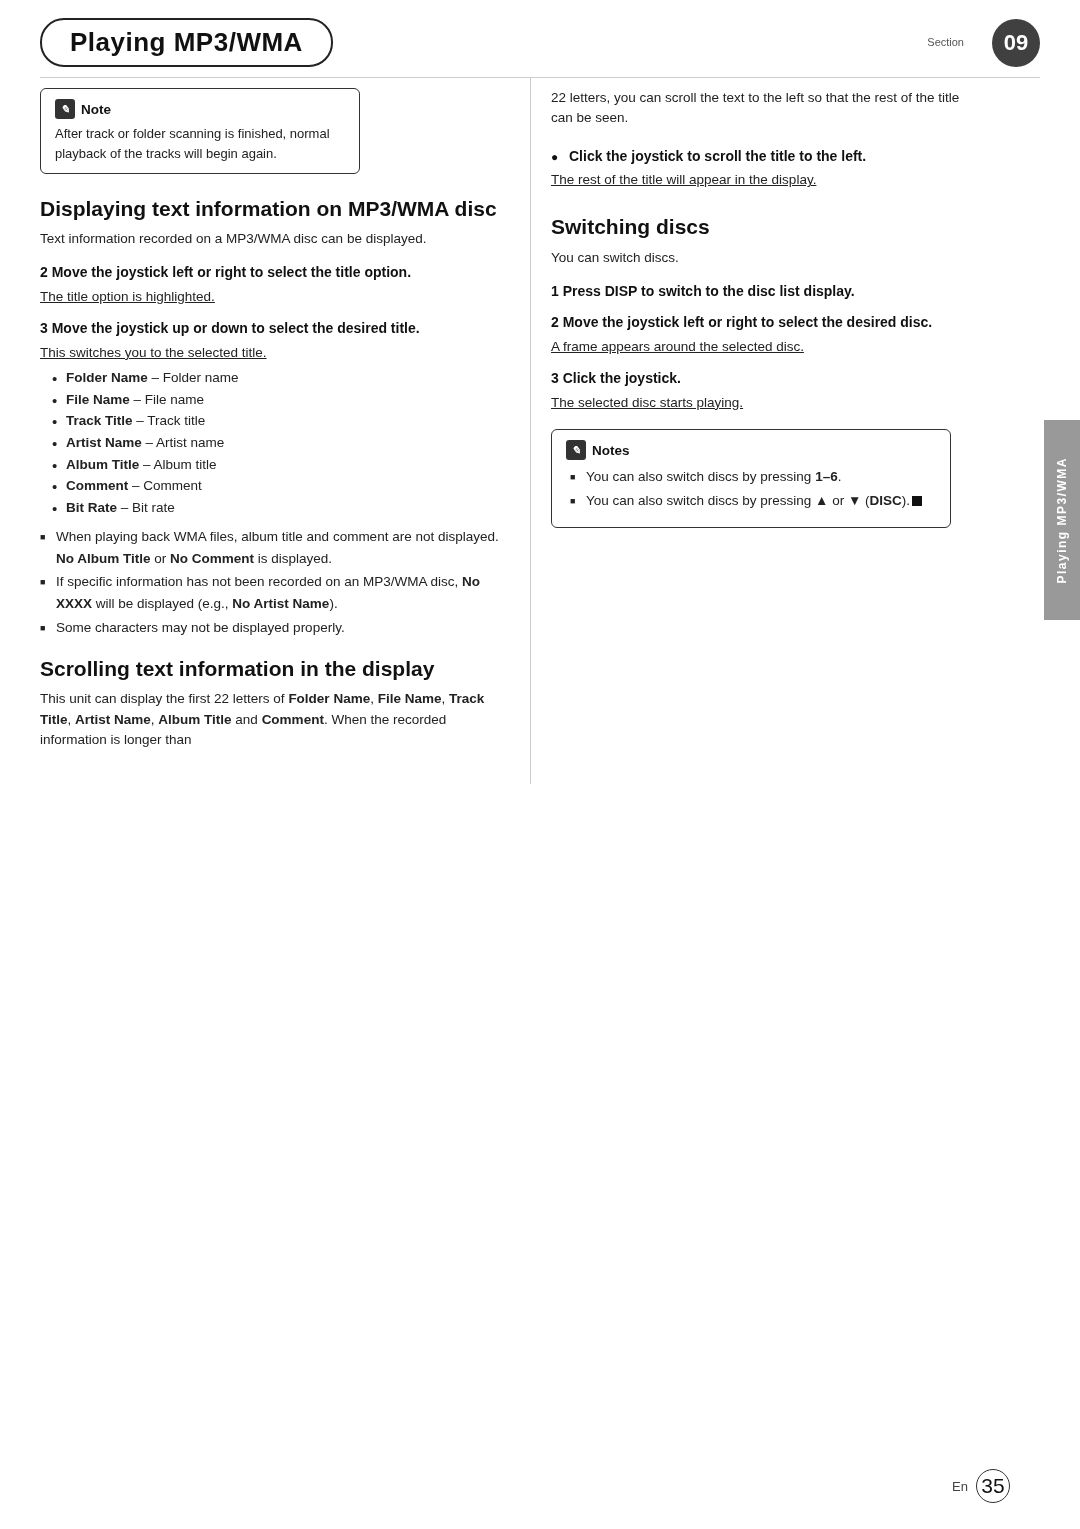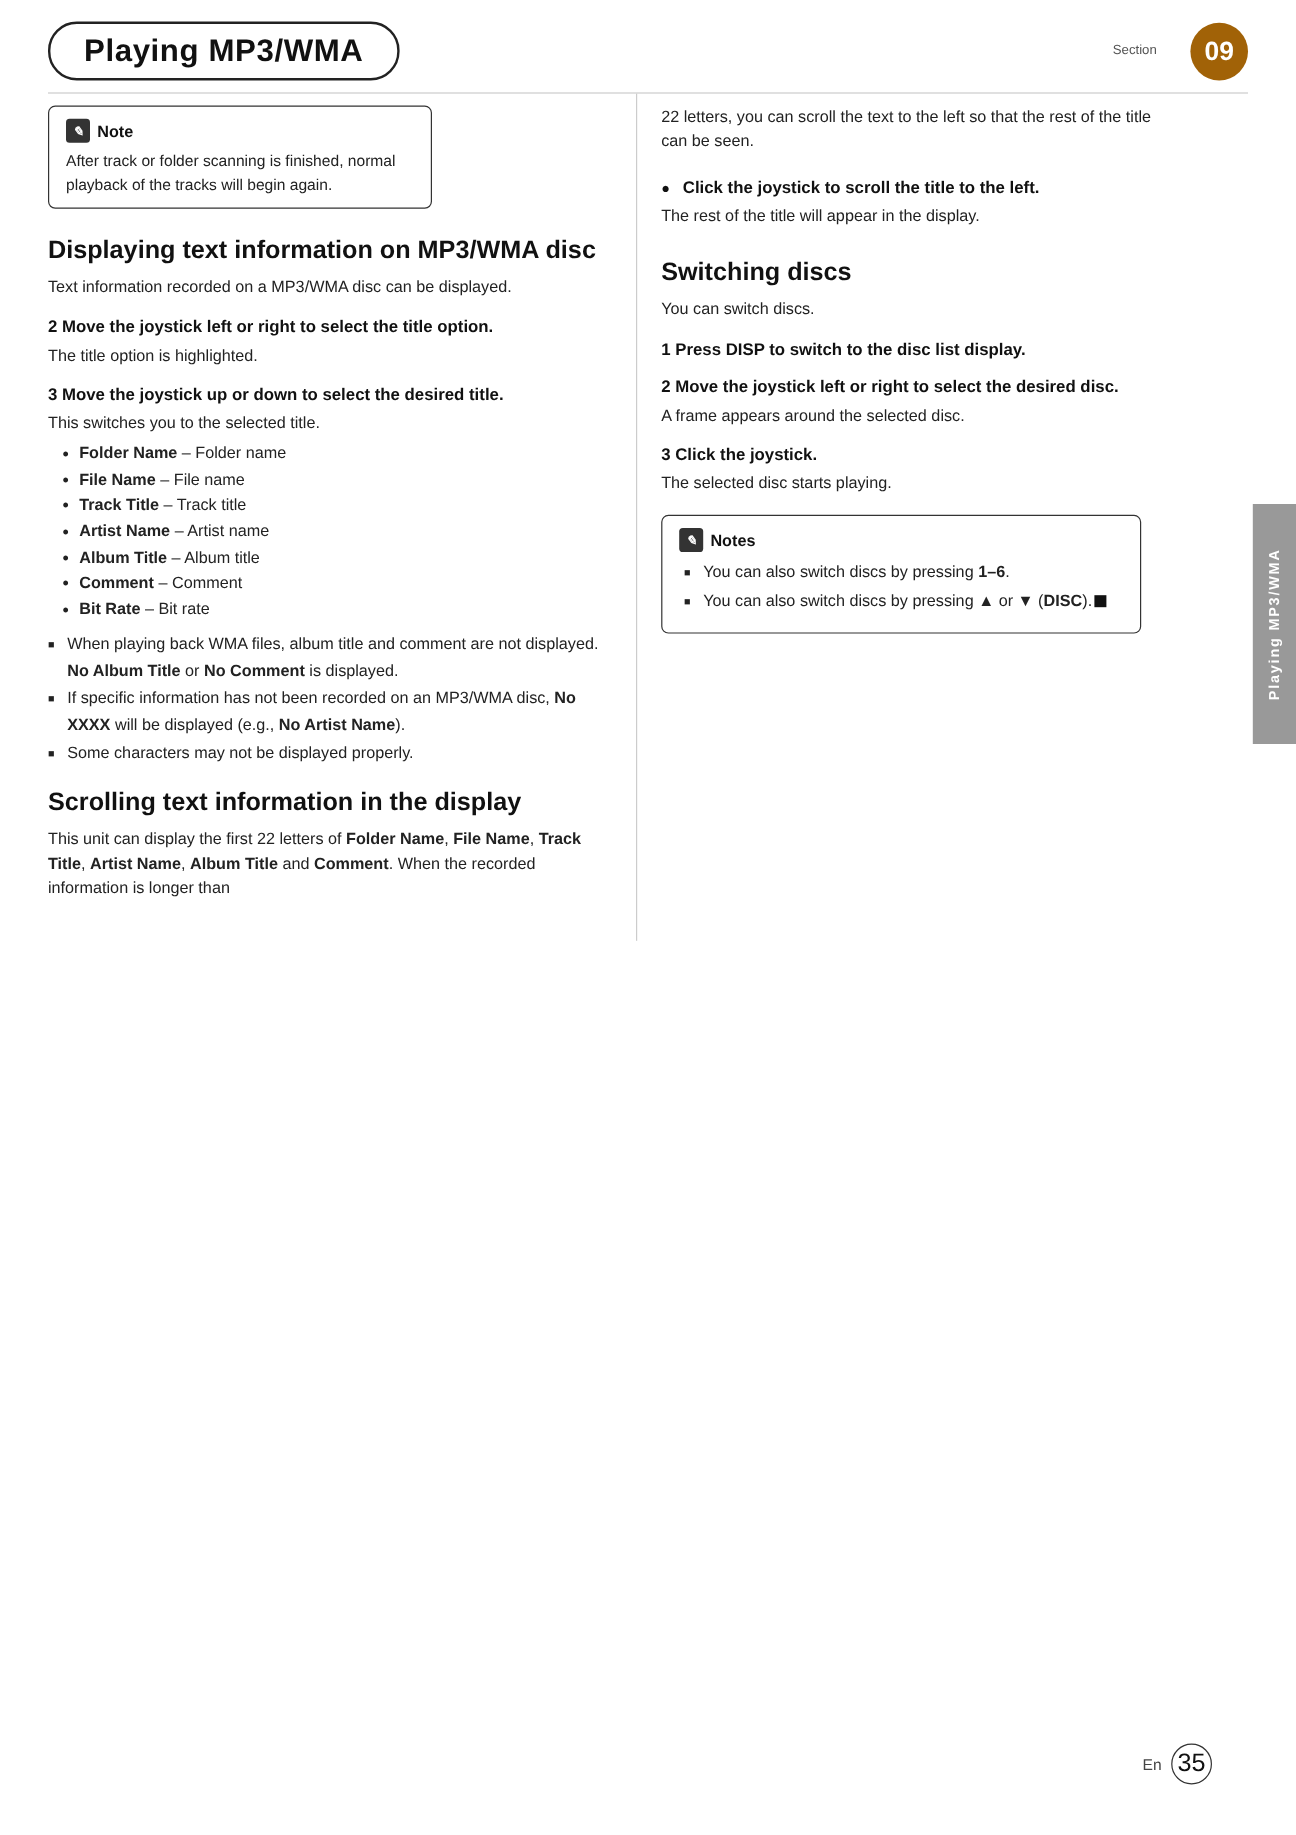--- a/index.html
+++ b/index.html
@@ -51,21 +51,21 @@
     }
 
     .section-label {
       font-size: 11px;
       color: #555;
       text-align: right;
       line-height: 1.2;
     }
 
     .section-number-box {
-      background: #a16207;
+      background: #404040;
       color: #fff;
       font-size: 22px;
       font-weight: 900;
       border-radius: 50%;
       width: 48px;
       height: 48px;
       display: flex;
       align-items: center;
       justify-content: center;
     }
@@ -147,20 +147,21 @@
       margin-bottom: 4px;
       margin-top: 12px;
       line-height: 1.4;
     }
 
     .step-text {
       font-size: 13.5px;
       line-height: 1.5;
       margin-bottom: 4px;
       color: #222;
+      text-decoration: underline;
     }
 
     .bullet-list {
       list-style: none;
       padding: 0;
       margin: 4px 0 8px 12px;
     }
 
     .bullet-list li {
       font-size: 13.5px;
@@ -276,21 +277,21 @@
       font-size: 12px;
       font-weight: 700;
       color: #fff;
       letter-spacing: 1.5px;
       white-space: nowrap;
     }
 
     
     .footer {
       position: absolute;
-      bottom: 42px;
+      bottom: 26px;
       right: 70px;
       display: flex;
       align-items: center;
       gap: 8px;
     }
 
     .footer-en {
       font-size: 13px;
       color: #444;
     }

